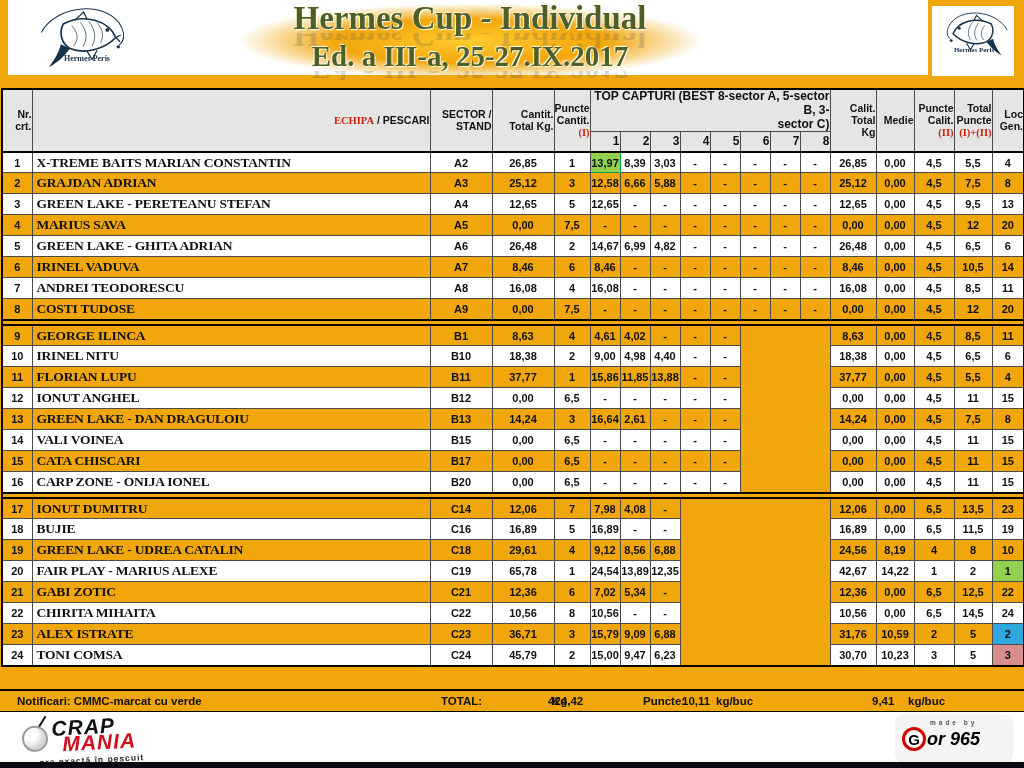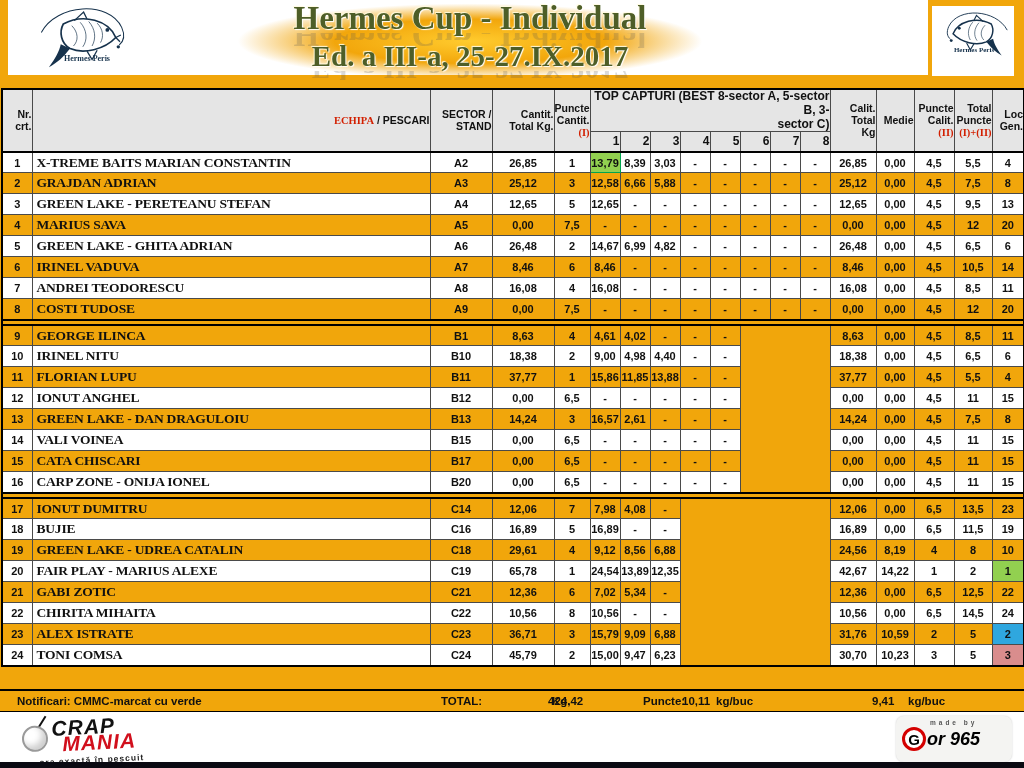--- a/index.html
+++ b/index.html
@@ -195,21 +195,21 @@
           <th>8</th>
         </tr>
       </thead>
       <tbody class="sec sec-a">
           <tr>
             <td>1</td>
             <td class="name">X-TREME BAITS MARIAN CONSTANTIN</td>
             <td>A2</td>
             <td>26,85</td>
             <td>1</td>
-            <td class="hl-green">13,79</td>
+            <td class="hl-green">13,97</td>
             <td>8,39</td>
             <td>3,03</td>
             <td>-</td>
             <td>-</td>
             <td>-</td>
             <td>-</td>
             <td>-</td>
             <td>26,85</td>
             <td>0,00</td>
             <td>4,5</td>
@@ -431,21 +431,21 @@
             <td>4,5</td>
             <td>11</td>
             <td>15</td>
           </tr>
           <tr>
             <td>13</td>
             <td class="name">GREEN LAKE - DAN DRAGULOIU</td>
             <td>B13</td>
             <td>14,24</td>
             <td>3</td>
-            <td>16,57</td>
+            <td>16,64</td>
             <td>2,61</td>
             <td>-</td>
             <td>-</td>
             <td>-</td>
             <td>14,24</td>
             <td>0,00</td>
             <td>4,5</td>
             <td>7,5</td>
             <td>8</td>
           </tr>

